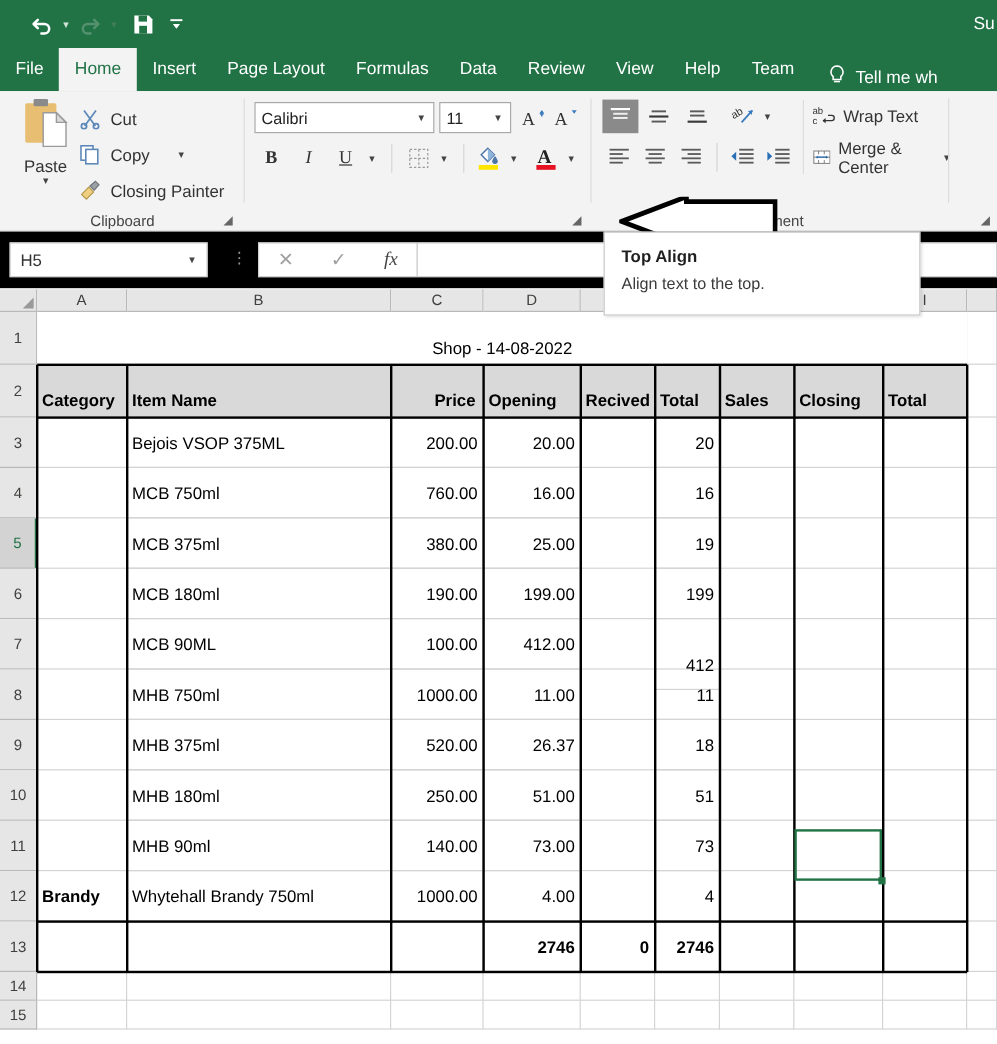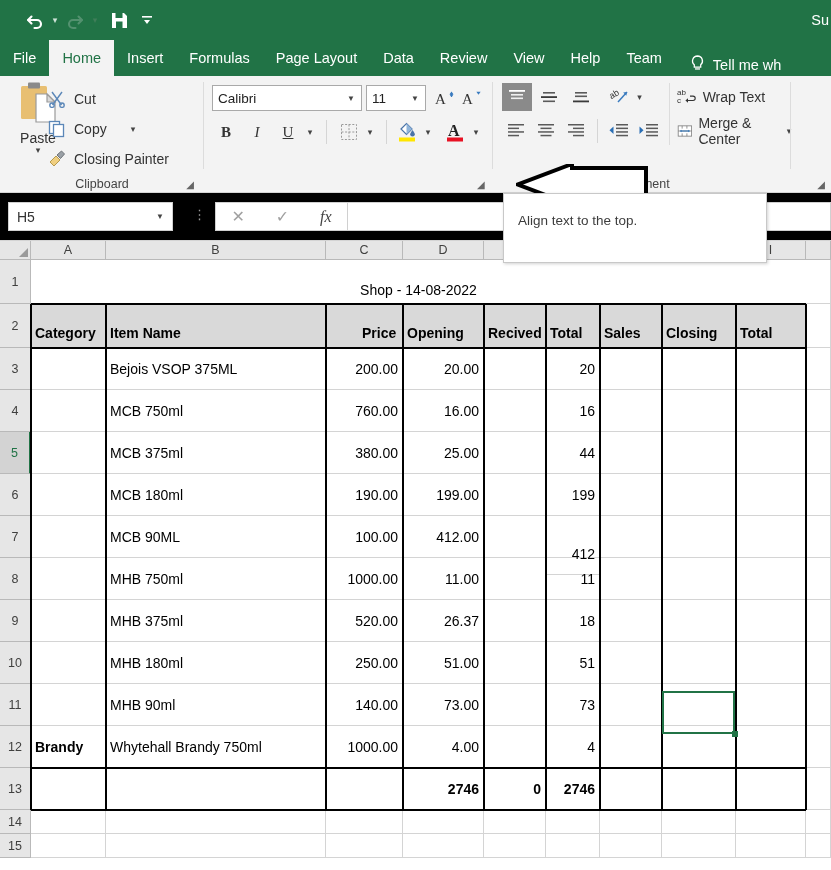--- a/index.html
+++ b/index.html
@@ -66,21 +66,21 @@
 
   
   .g-clip{ width:205px; }
   .paste{
     position:absolute; left:10px; top:4px; width:56px; height:96px;
     display:flex; flex-direction:column; align-items:center; justify-content:flex-start;
   }
   .paste .lbl{ font-size:14px; color:#333; margin-top:2px;}
   .paste .cv{ font-size:9px; color:#444; line-height:8px;}
   .clipitem{
-    position:absolute; left:48px; display:flex; align-items:center; gap:8px;
+    position:absolute; left:66px; display:flex; align-items:center; gap:8px;
     font-size:14px; color:#333; height:26px;
   }
 
   
   .g-font{ width:290px; }
   .fontbox{
     position:absolute; background:#fff; border:1px solid #a9a9a9;
     display:flex; align-items:center; font-size:13.5px; color:#222;
   }
   .fontbox .txt{ padding-left:5px; flex:1; }
@@ -213,22 +213,22 @@
         </svg>
     </div>
   </div>
   <div class="title-right">Su</div>
 </div>
 
 <div class="tabbar">
   <div class="tab">File</div>
   <div class="tab active">Home</div>
   <div class="tab">Insert</div>
+  <div class="tab">Page Layout</div>
   <div class="tab">Formulas</div>
-  <div class="tab">Page Layout</div>
   <div class="tab">Data</div>
   <div class="tab">Review</div>
   <div class="tab">View</div>
   <div class="tab">Help</div>
   <div class="tab">Team</div>
   <div class="tellme">
     <span>
       <svg width="17" height="19" viewBox="0 0 17 19">
           <path d="M8.5 2 a5 5 0 0 1 3.2 8.8 v2.4 h-6.4 v-2.4 A5 5 0 0 1 8.5 2Z" fill="none" stroke="#fff" stroke-width="1.3"></path>
           <rect x="6" y="14.3" width="5" height="1.3" fill="#fff"></rect>
@@ -455,20 +455,21 @@
   </div>
 
   <div class="arrow">
     <svg width="132" height="44" viewBox="0 0 132 44">
       <path d="M130 4 L56 4 L56 0 L2 20.5 L56 41 L56 36 L130 36 Z" fill="#ffffff" stroke="#000000" stroke-width="4" stroke-linejoin="miter"></path>
     </svg>
   </div>
 </div>
 
 <div class="tooltip">
+  <div class="tt">Top Align</div>
   <div class="td">Align text to the top.</div>
 </div>
 
 <div class="fbar">
   <div class="namebox">
     <span class="nv">H5</span>
     <span class="ar">▼</span>
   </div>
   <div class="vdots">⋮</div>
   <div class="fbtns">
@@ -675,21 +676,21 @@
       <div class="cell r" style="left: 326px; top: 107px; width: 77px; height: 42px;">200.00</div>
       <div class="cell r" style="left: 403px; top: 107px; width: 81px; height: 42px;">20.00</div>
       <div class="cell r" style="left: 546px; top: 107px; width: 54px; height: 42px;">20</div>
       <div class="cell" style="left: 106px; top: 149px; width: 220px; height: 42px;">MCB 750ml</div>
       <div class="cell r" style="left: 326px; top: 149px; width: 77px; height: 42px;">760.00</div>
       <div class="cell r" style="left: 403px; top: 149px; width: 81px; height: 42px;">16.00</div>
       <div class="cell r" style="left: 546px; top: 149px; width: 54px; height: 42px;">16</div>
       <div class="cell" style="left: 106px; top: 191px; width: 220px; height: 42px;">MCB 375ml</div>
       <div class="cell r" style="left: 326px; top: 191px; width: 77px; height: 42px;">380.00</div>
       <div class="cell r" style="left: 403px; top: 191px; width: 81px; height: 42px;">25.00</div>
-      <div class="cell r" style="left: 546px; top: 191px; width: 54px; height: 42px;">44</div>
+      <div class="cell r" style="left: 546px; top: 191px; width: 54px; height: 42px;">19</div>
       <div class="cell" style="left: 106px; top: 233px; width: 220px; height: 42px;">MCB 180ml</div>
       <div class="cell r" style="left: 326px; top: 233px; width: 77px; height: 42px;">190.00</div>
       <div class="cell r" style="left: 403px; top: 233px; width: 81px; height: 42px;">199.00</div>
       <div class="cell r" style="left: 546px; top: 233px; width: 54px; height: 42px;">199</div>
       <div class="cell" style="left: 106px; top: 275px; width: 220px; height: 42px;">MCB 90ML</div>
       <div class="cell r" style="left: 326px; top: 275px; width: 77px; height: 42px;">100.00</div>
       <div class="cell r" style="left: 403px; top: 275px; width: 81px; height: 42px;">412.00</div>
       <div class="cell r" style="left: 546px; top: 292px; width: 54px; height: 42px;">412</div>
       <div class="cell" style="left: 106px; top: 317px; width: 220px; height: 42px;">MHB 750ml</div>
       <div class="cell r" style="left: 326px; top: 317px; width: 77px; height: 42px;">1000.00</div>

